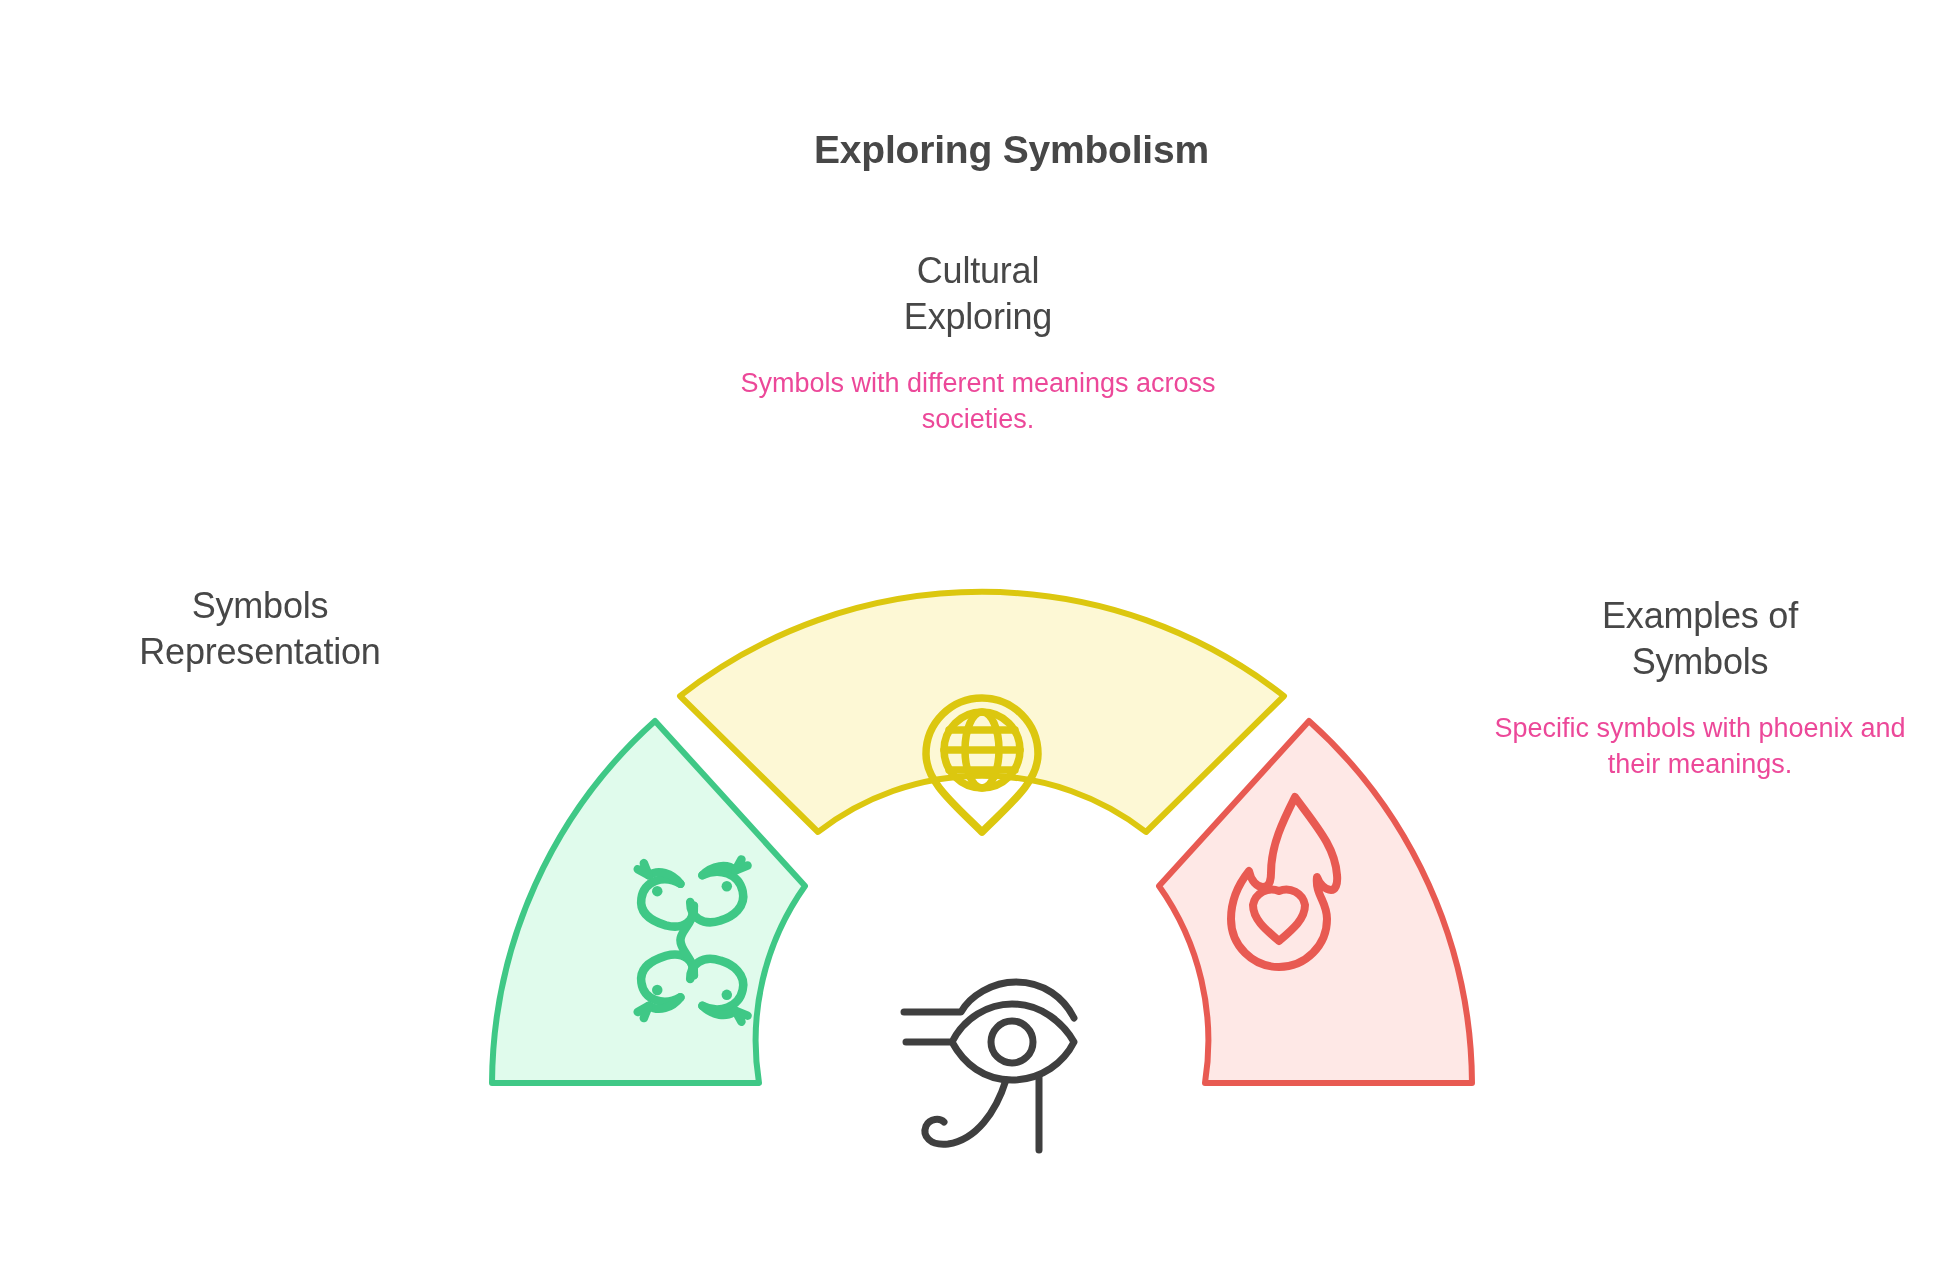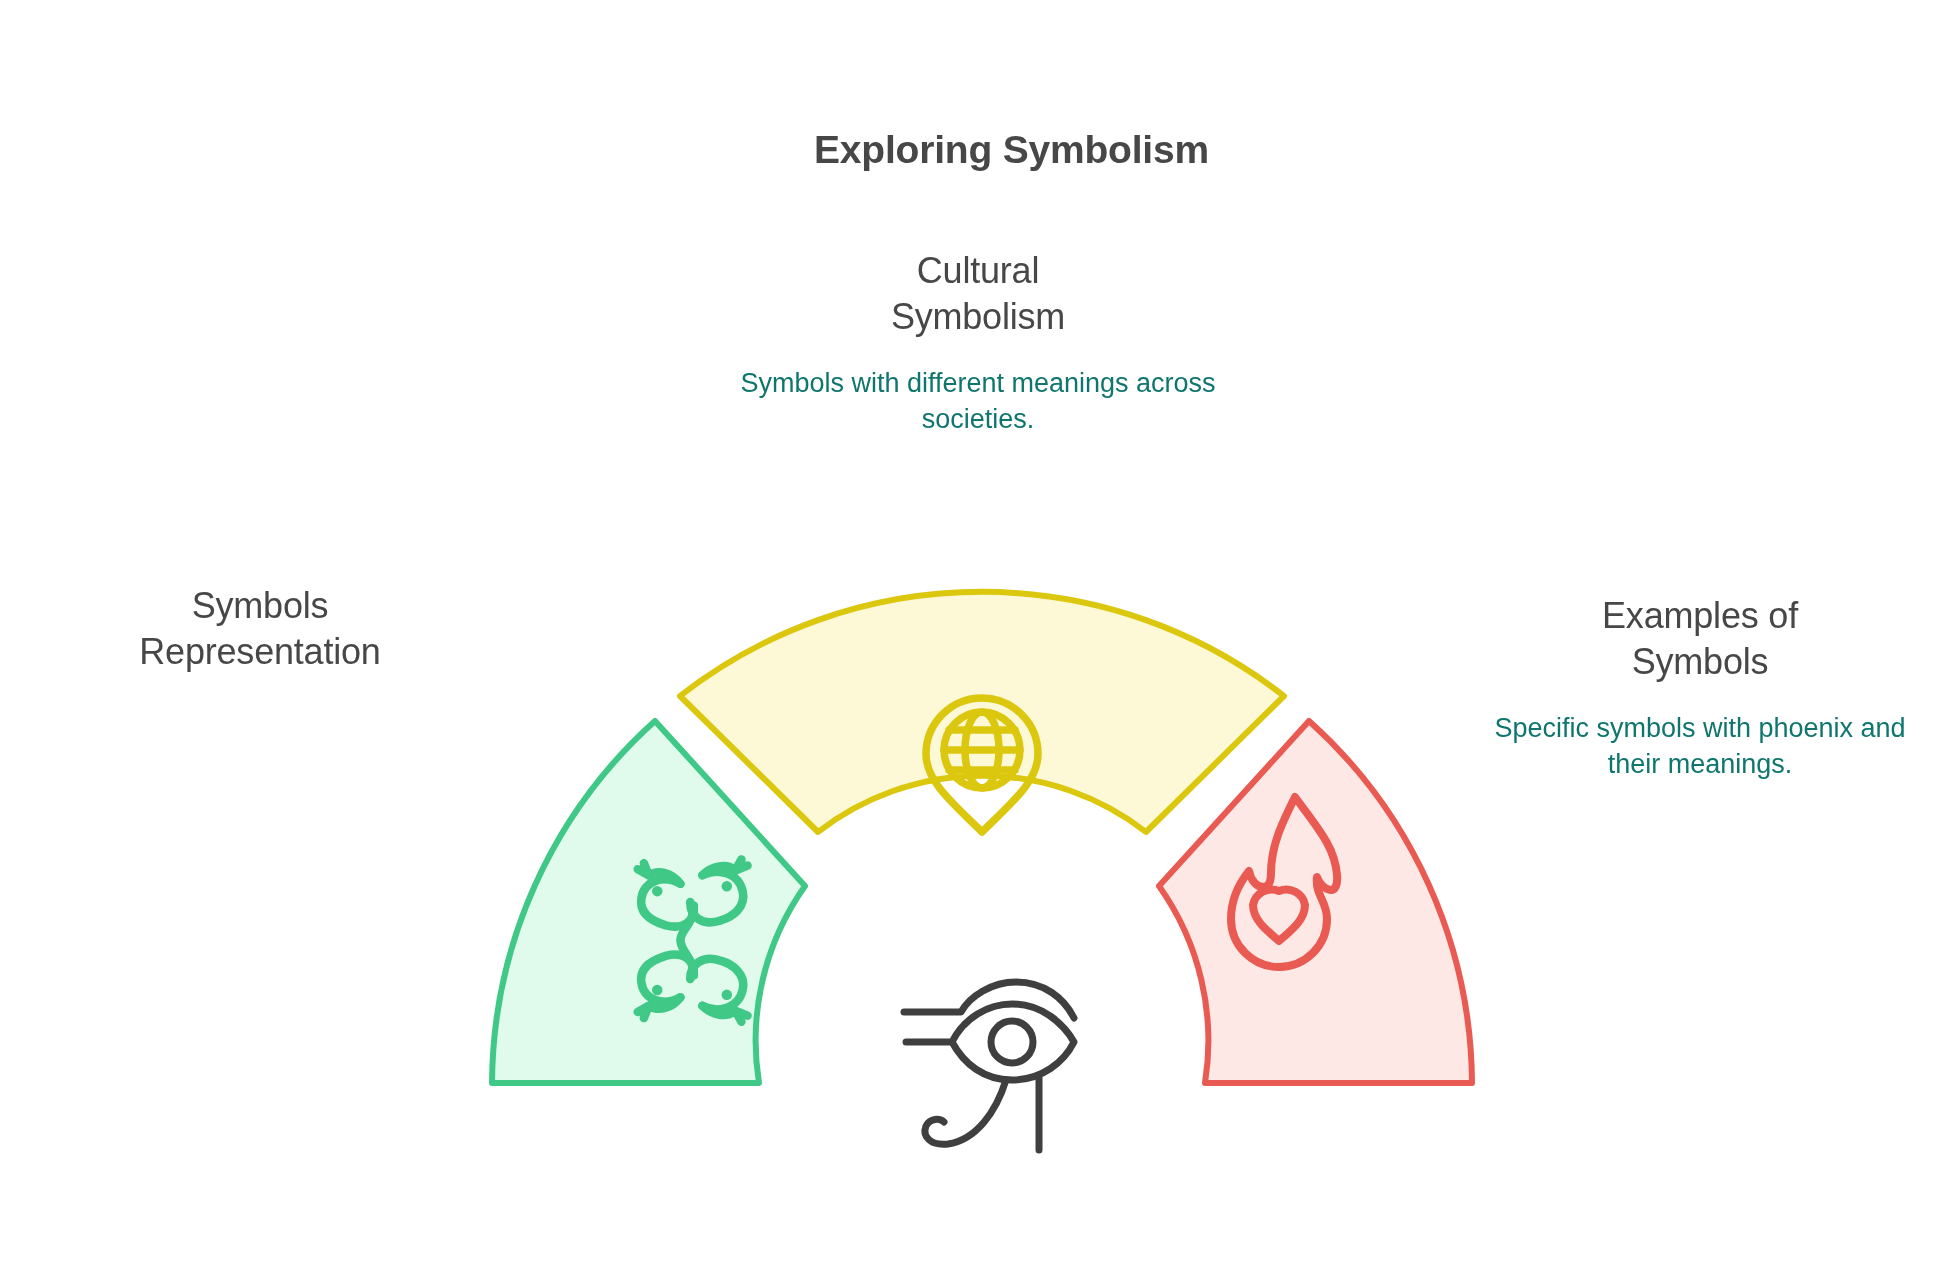--- a/index.html
+++ b/index.html
@@ -44,21 +44,21 @@
   .block .block-title {
     font-size: 36px;
     font-weight: normal;
     color: #474747;
     line-height: 1.28;
     letter-spacing: -0.2px;
   }
   .block .block-desc {
     font-size: 27px;
     font-weight: normal;
-    color: #0f766e;
+    color: #ec4899;
     line-height: 1.33;
     margin-top: 26px;
   }
 
   
   #block-center {
     left: 738px;
     top: 248px;
     width: 480px;
   }
@@ -228,21 +228,21 @@
                  C 14 72 -6 100 -34 104
                  C -52 106 -60 96 -56 86
                  C -52 78 -42 78 -38 82"></path>
       </g>
     </svg>
   </div>
 
   <div class="block" id="block-center">
     <div class="block-title">
       <span>Cultural</span><br>
-      <span>Symbolism</span>
+      <span>Exploring</span>
     </div>
     <div class="block-desc">Symbols with different meanings across societies.</div>
   </div>
 
   <div class="block" id="block-left">
     <div class="block-title">
       <span>Symbols</span><br>
       <span>Representation</span>
     </div>
   </div>

